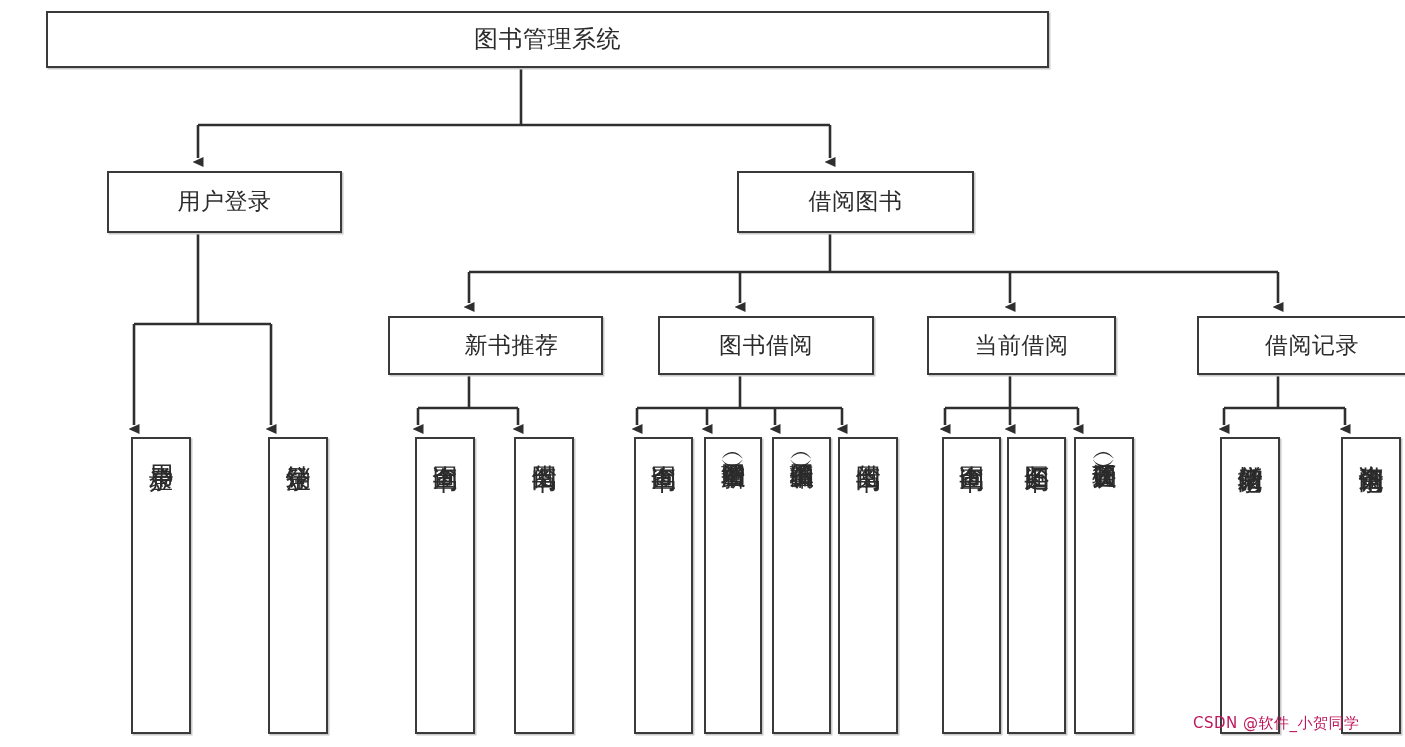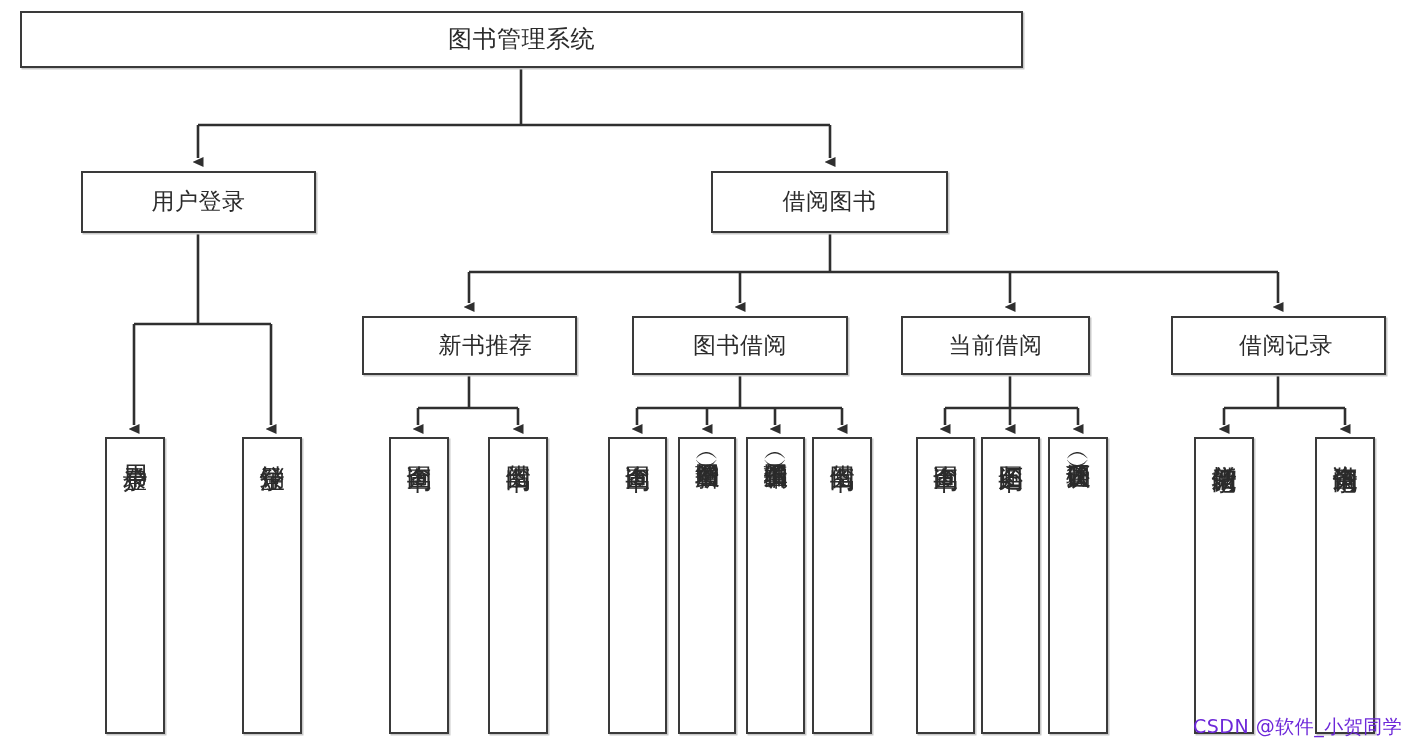--- a/index.html
+++ b/index.html
@@ -29,20 +29,21 @@
   .node {
     position: absolute;
     box-sizing: border-box;
     background: #ffffff;
     border: 2px solid #3a3a3a;
     box-shadow: 1.5px 1.5px 0 0 #c9c9c9;
     display: flex;
     align-items: center;
     justify-content: center;
     color: #2b2b2b;
+    margin-left: 26px;
   }
   .node-label {
     display: block;
     text-align: center;
     line-height: 1.18;
     white-space: nowrap;
     color: #2b2b2b;
   }
   
   .node.horiz .node-label {
@@ -67,22 +68,22 @@
     white-space: nowrap;
   }
   .node.vert.tall-text .node-label {
     font-size: 24px;
     letter-spacing: 0px;
   }
   .watermark {
     position: absolute;
     left: 1193px;
     top: 714px;
-    font-size: 19px;
-    color: #6d28d9;
+    font-size: 15px;
+    color: #be185d;
     white-space: nowrap;
     letter-spacing: 0.5px;
     font-family: "DejaVu Sans", "Liberation Sans", sans-serif;
   }
 </style>
 </head>
 <body>
 
 <div id="diagram-root">
 

